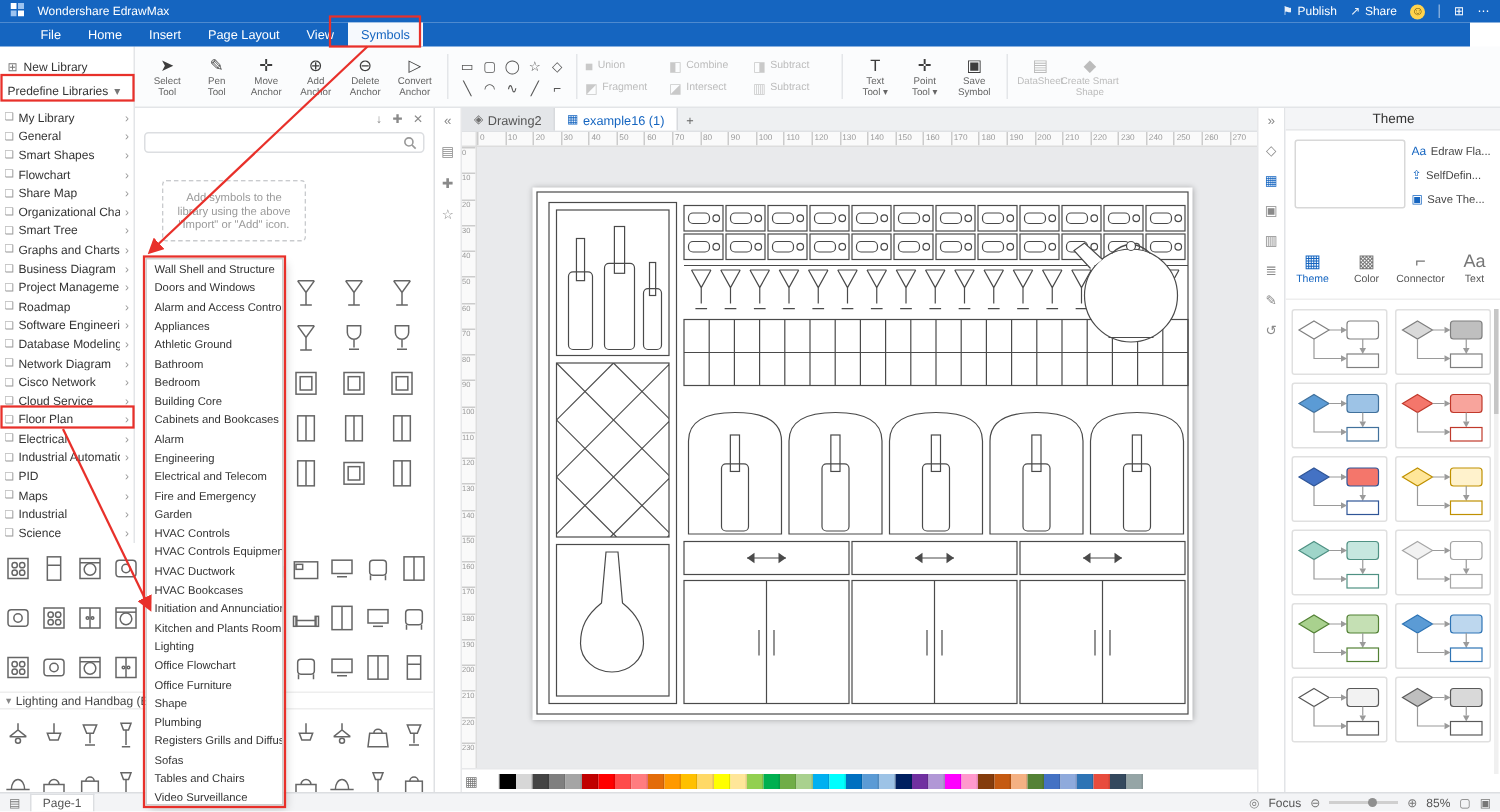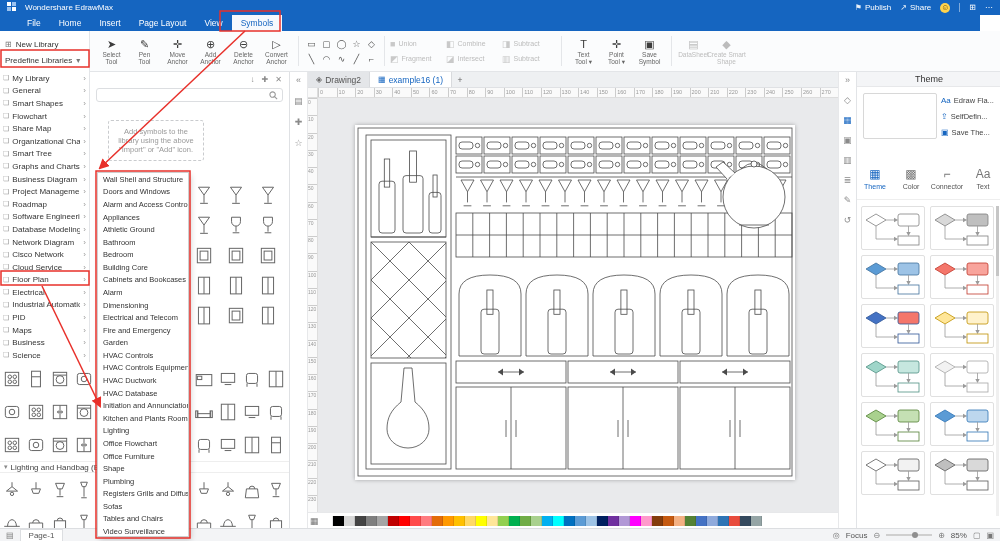--- a/index.html
+++ b/index.html
@@ -380,21 +380,21 @@
      <span class="lb">PID</span>
      <span class="ar">›</span>
         </div>
         <div class="lib-item">
      <span class="ic">❏</span>
      <span class="lb">Maps</span>
      <span class="ar">›</span>
         </div>
         <div class="lib-item">
      <span class="ic">❏</span>
-     <span class="lb">Business</span>
+     <span class="lb">Industrial</span>
      <span class="ar">›</span>
         </div>
         <div class="lib-item">
      <span class="ic">❏</span>
      <span class="lb">Science</span>
      <span class="ar">›</span>
         </div>
       </div>
   </div>
 
@@ -1684,28 +1684,28 @@
       <div class="sm-item">Wall Shell and Structure</div>
       <div class="sm-item">Doors and Windows</div>
       <div class="sm-item">Alarm and Access Control</div>
       <div class="sm-item">Appliances</div>
       <div class="sm-item">Athletic Ground</div>
       <div class="sm-item">Bathroom</div>
       <div class="sm-item">Bedroom</div>
       <div class="sm-item">Building Core</div>
       <div class="sm-item">Cabinets and Bookcases</div>
       <div class="sm-item">Alarm</div>
-      <div class="sm-item">Dimensioning</div>
+      <div class="sm-item">Engineering</div>
       <div class="sm-item">Electrical and Telecom</div>
       <div class="sm-item">Fire and Emergency</div>
       <div class="sm-item">Garden</div>
       <div class="sm-item">HVAC Controls</div>
       <div class="sm-item">HVAC Controls Equipment</div>
       <div class="sm-item">HVAC Ductwork</div>
-      <div class="sm-item">HVAC Database</div>
+      <div class="sm-item">HVAC Bookcases</div>
       <div class="sm-item">Initiation and Annunciation</div>
       <div class="sm-item">Kitchen and Plants Room</div>
       <div class="sm-item">Lighting</div>
       <div class="sm-item">Office Flowchart</div>
       <div class="sm-item">Office Furniture</div>
       <div class="sm-item">Shape</div>
       <div class="sm-item">Plumbing</div>
       <div class="sm-item">Registers Grills and Diffusers</div>
       <div class="sm-item">Sofas</div>
       <div class="sm-item">Tables and Chairs</div>

